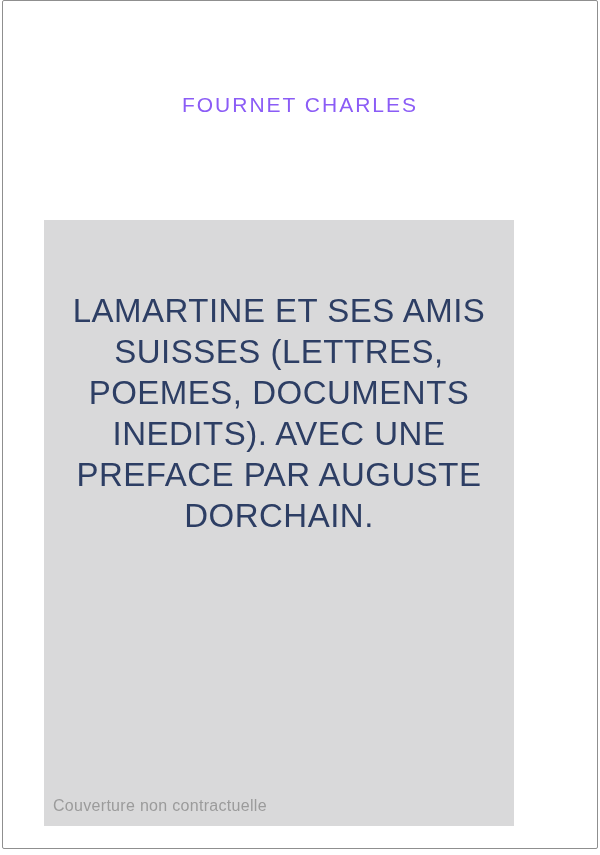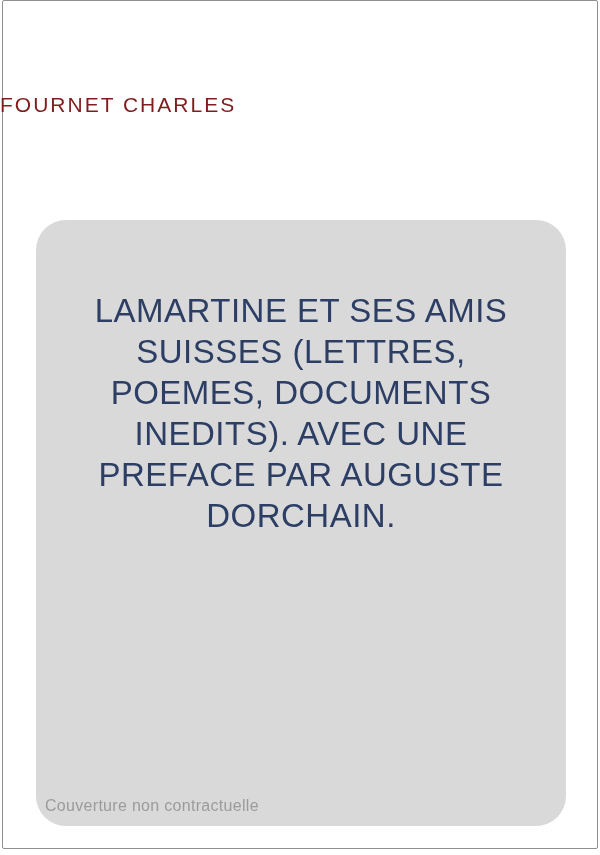--- a/index.html
+++ b/index.html
@@ -23,33 +23,33 @@
     bottom: 6px;
     border: 1.5px solid #8f8f8f;
     border-radius: 2px;
     pointer-events: none;
   }
   .author {
     position: absolute;
     top: 93px;
     left: 0;
     width: 100%;
+    text-align: center;
     font-size: 21px;
     font-weight: 300;
     letter-spacing: 2px;
-    color: #7f1d1d;
+    color: #8b5cf6;
   }
   .panel {
     position: absolute;
-    left: 36px;
+    left: 44px;
     top: 220px;
-    width: 530px;
+    width: 470px;
     height: 606px;
     background: #d9d9da;
-    border-radius: 30px;
   }
   .title {
     position: absolute;
     top: 70px;
     left: 0;
     width: 100%;
     padding: 0 10px;
     box-sizing: border-box;
     text-align: center;
     font-size: 33px;

